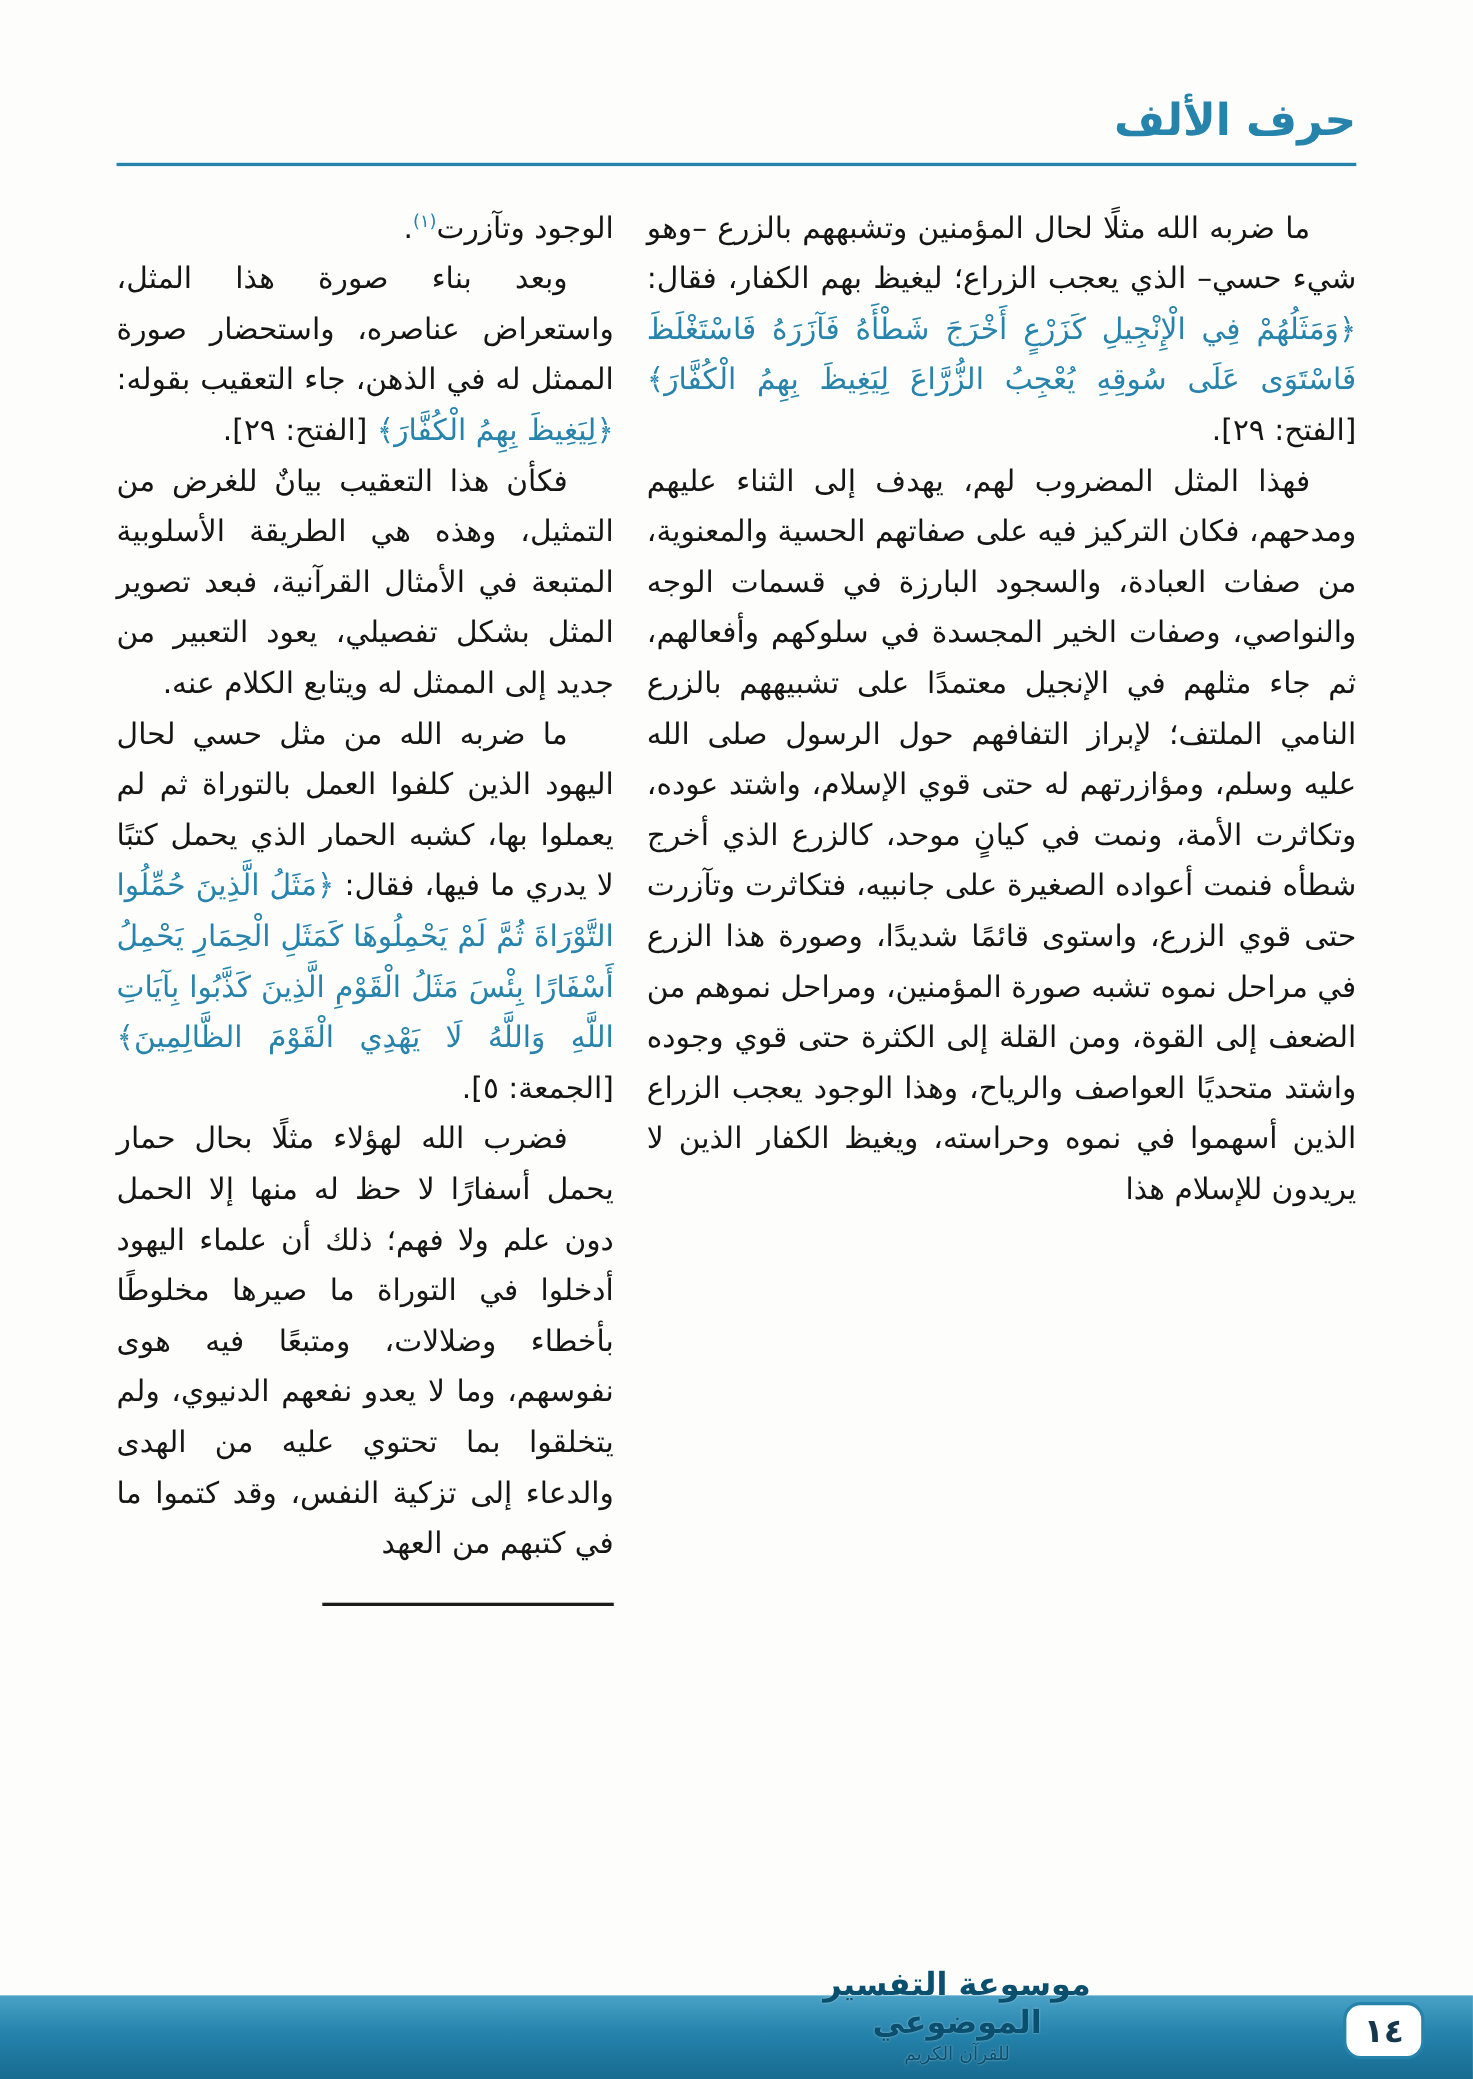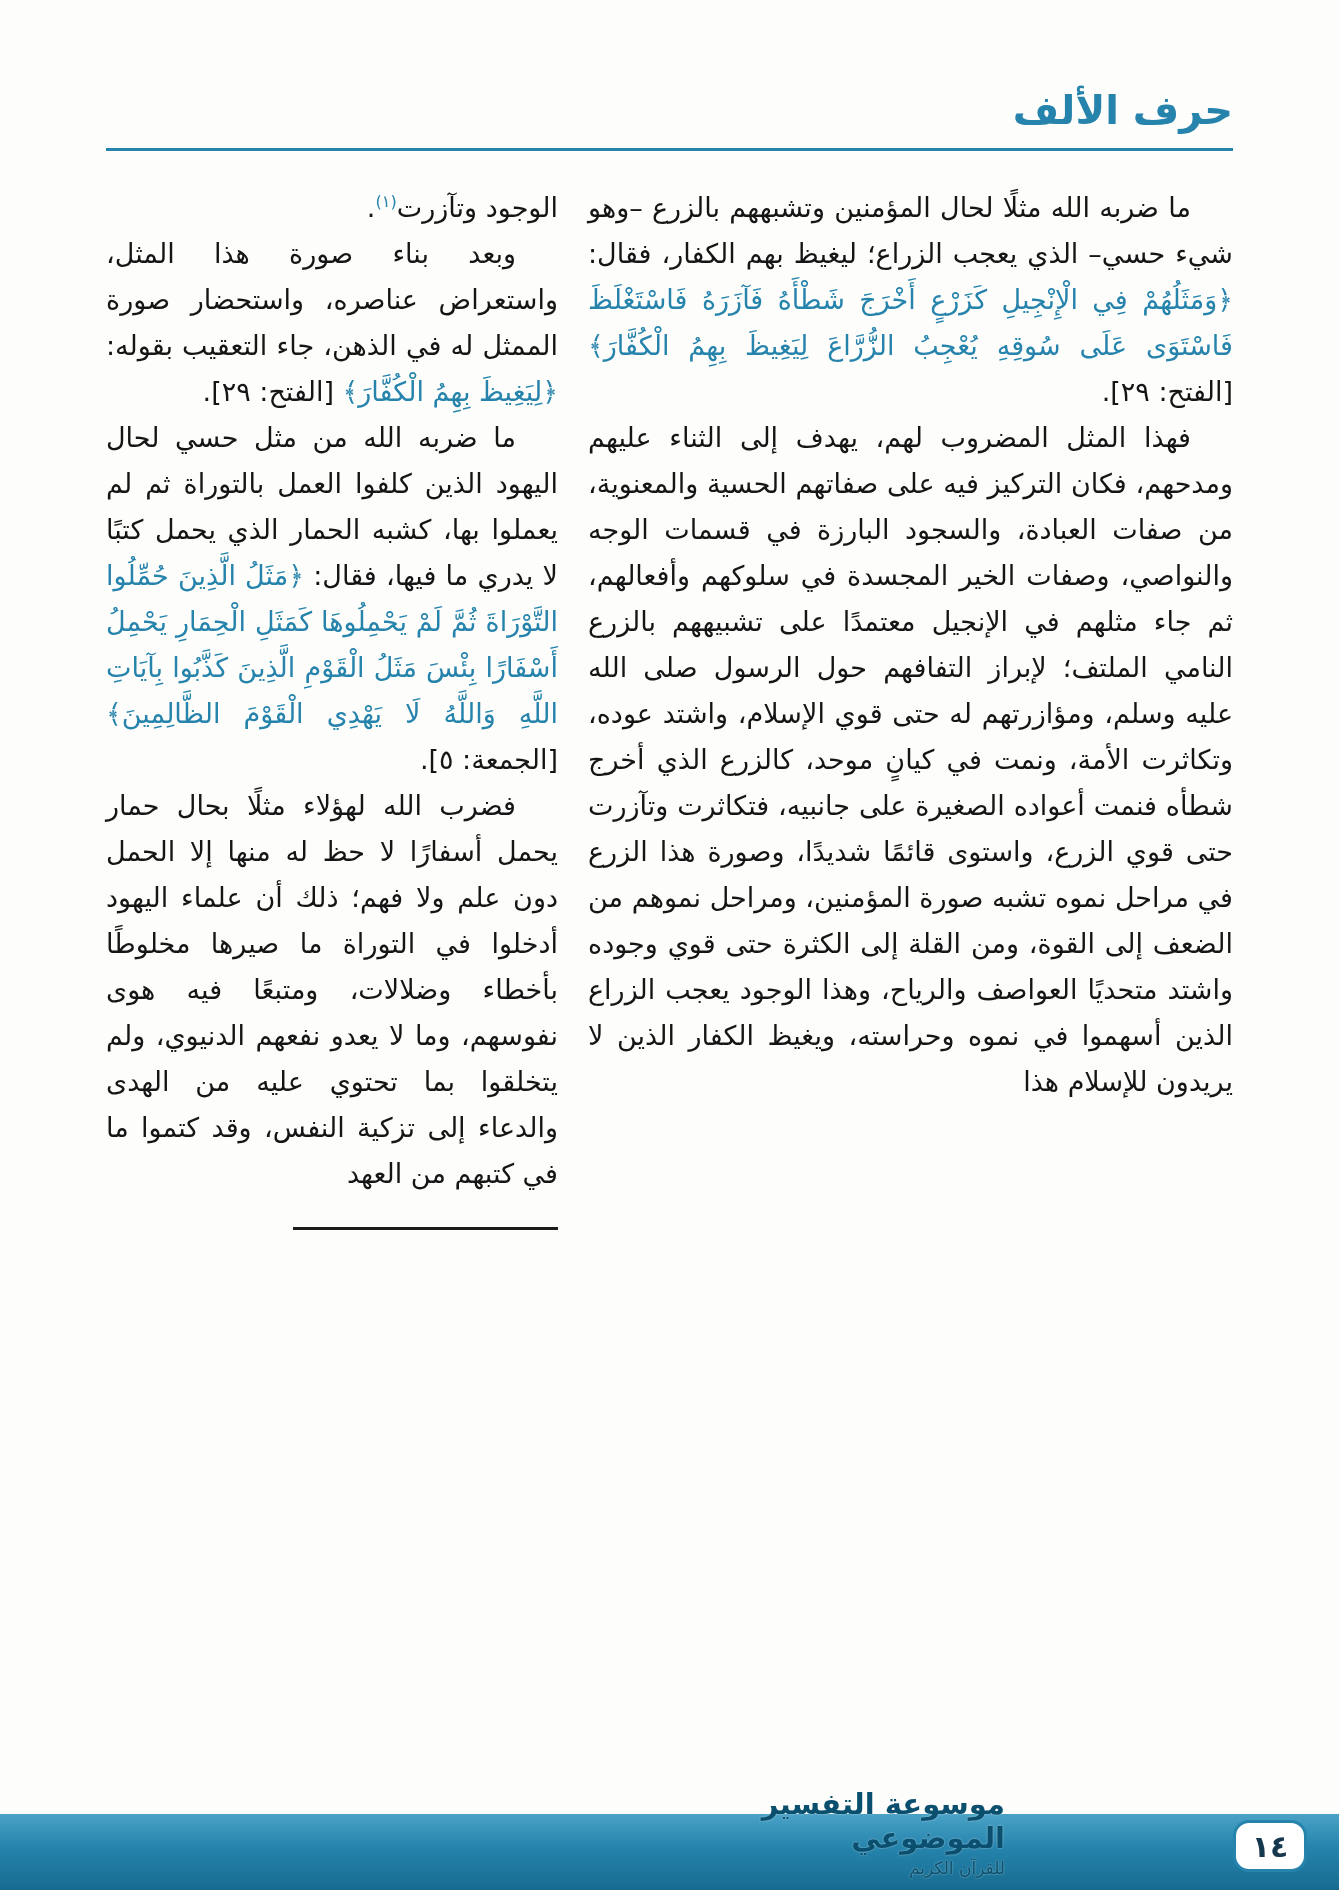--- a/index.html
+++ b/index.html
@@ -101,31 +101,31 @@
     left: 0; right: 0; bottom: 0;
     height: 76px;
     background: linear-gradient(180deg, var(--band_top) 0%, var(--accent) 45%, var(--band_bottom) 100%);
   }
 
   .publisher-logo {
     position: absolute;
     bottom: 12px;
     left: 735px;
     width: 270px;
-    text-align: right;
+    text-align: center;
     color: #0b4f6e;
     z-index: 2;
     text-shadow: 0 0 2px rgba(255,255,255,0.55);
   }
   .logo-line1 { font-size: 29px; font-weight: bold; line-height: 1.15; }
   .logo-line2 { font-size: 17px; font-weight: normal; margin-top: 3px; }
 
   .page-badge {
     position: absolute;
-    right: 32px;
+    right: 44px;
     bottom: 18px;
     width: 74px;
     height: 52px;
     background: #ffffff;
     border: 3px solid var(--accent);
     border-radius: 16px;
     display: flex;
     align-items: center;
     justify-content: center;
     font-size: 30px;
@@ -150,20 +150,21 @@
 
       <section class="col col-right">
           <p class="para indent"><span class="seg seg-body">ما ضربه الله مثلًا لحال المؤمنين وتشبههم بالزرع –وهو شيء حسي– الذي يعجب الزراع؛ ليغيظ بهم الكفار، فقال: </span><span class="seg seg-quran">﴿وَمَثَلُهُمْ فِي الْإِنْجِيلِ كَزَرْعٍ أَخْرَجَ شَطْأَهُ فَآزَرَهُ فَاسْتَغْلَظَ فَاسْتَوَى عَلَى سُوقِهِ يُعْجِبُ الزُّرَّاعَ لِيَغِيظَ بِهِمُ الْكُفَّارَ﴾</span><span class="seg seg-ref"> [الفتح: ٢٩].</span></p>
           <p class="para indent"><span class="seg seg-body">فهذا المثل المضروب لهم، يهدف إلى الثناء عليهم ومدحهم، فكان التركيز فيه على صفاتهم الحسية والمعنوية، من صفات العبادة، والسجود البارزة في قسمات الوجه والنواصي، وصفات الخير المجسدة في سلوكهم وأفعالهم، ثم جاء مثلهم في الإنجيل معتمدًا على تشبيههم بالزرع النامي الملتف؛ لإبراز التفافهم حول الرسول صلى الله عليه وسلم، ومؤازرتهم له حتى قوي الإسلام، واشتد عوده، وتكاثرت الأمة، ونمت في كيانٍ موحد، كالزرع الذي أخرج شطأه فنمت أعواده الصغيرة على جانبيه، فتكاثرت وتآزرت حتى قوي الزرع، واستوى قائمًا شديدًا، وصورة هذا الزرع في مراحل نموه تشبه صورة المؤمنين، ومراحل نموهم من الضعف إلى القوة، ومن القلة إلى الكثرة حتى قوي وجوده واشتد متحديًا العواصف والرياح، وهذا الوجود يعجب الزراع الذين أسهموا في نموه وحراسته، ويغيظ الكفار الذين لا يريدون للإسلام هذا</span></p>
         </section>
 
       <section class="col col-left">
         <div>
             <p class="para"><span class="seg seg-body">الوجود وتآزرت</span><span class="seg seg-sup">(١)</span><span class="seg seg-body">.</span></p>
             <p class="para indent"><span class="seg seg-body">وبعد بناء صورة هذا المثل، واستعراض عناصره، واستحضار صورة الممثل له في الذهن، جاء التعقيب بقوله: </span><span class="seg seg-quran">﴿لِيَغِيظَ بِهِمُ الْكُفَّارَ﴾</span><span class="seg seg-ref"> [الفتح: ٢٩].</span></p>
+            <p class="para indent"><span class="seg seg-body">فكأن هذا التعقيب بيانٌ للغرض من التمثيل، وهذه هي الطريقة الأسلوبية المتبعة في الأمثال القرآنية، فبعد تصوير المثل بشكل تفصيلي، يعود التعبير من جديد إلى الممثل له ويتابع الكلام عنه.</span></p>
             <p class="para indent"><span class="seg seg-body">ما ضربه الله من مثل حسي لحال اليهود الذين كلفوا العمل بالتوراة ثم لم يعملوا بها، كشبه الحمار الذي يحمل كتبًا لا يدري ما فيها، فقال: </span><span class="seg seg-quran">﴿مَثَلُ الَّذِينَ حُمِّلُوا التَّوْرَاةَ ثُمَّ لَمْ يَحْمِلُوهَا كَمَثَلِ الْحِمَارِ يَحْمِلُ أَسْفَارًا بِئْسَ مَثَلُ الْقَوْمِ الَّذِينَ كَذَّبُوا بِآيَاتِ اللَّهِ وَاللَّهُ لَا يَهْدِي الْقَوْمَ الظَّالِمِينَ﴾</span><span class="seg seg-ref"> [الجمعة: ٥].</span></p>
             <p class="para indent"><span class="seg seg-body">فضرب الله لهؤلاء مثلًا بحال حمار يحمل أسفارًا لا حظ له منها إلا الحمل دون علم ولا فهم؛ ذلك أن علماء اليهود أدخلوا في التوراة ما صيرها مخلوطًا بأخطاء وضلالات، ومتبعًا فيه هوى نفوسهم، وما لا يعدو نفعهم الدنيوي، ولم يتخلقوا بما تحتوي عليه من الهدى والدعاء إلى تزكية النفس، وقد كتموا ما في كتبهم من العهد</span></p>
           </div>
 
         <div class="footnote">
           <div class="fn-rule"></div>
         </div>
       </section>
 
     </main>

